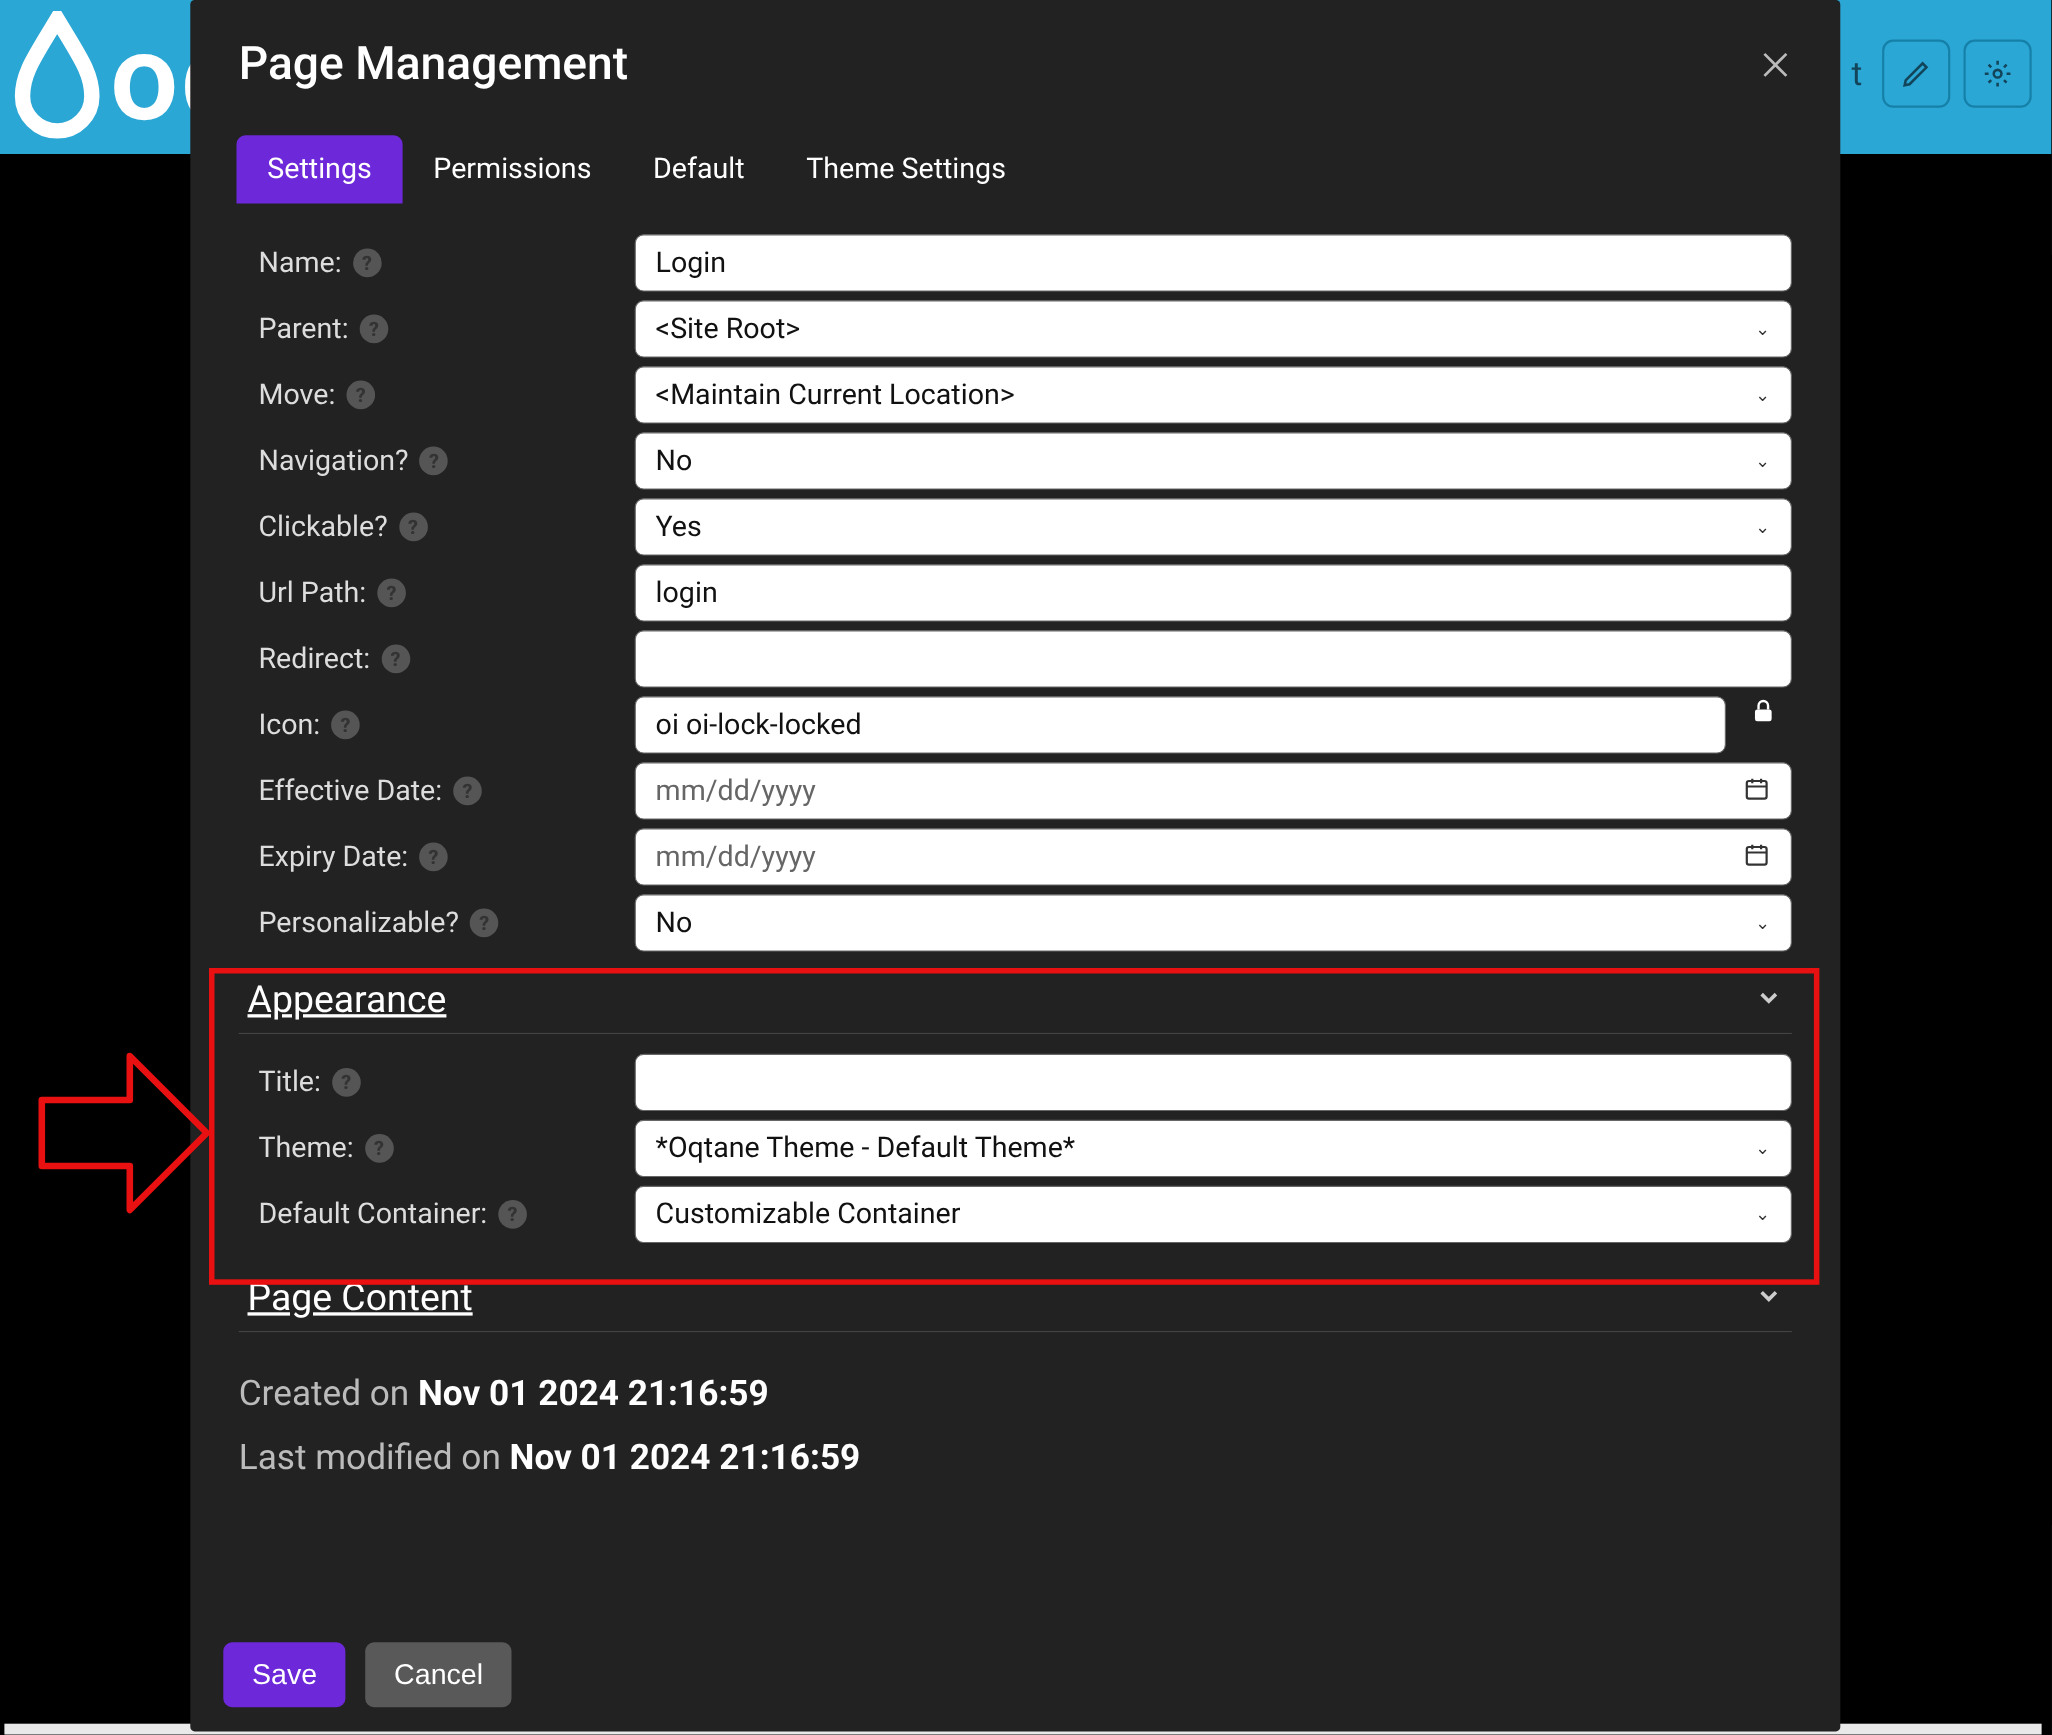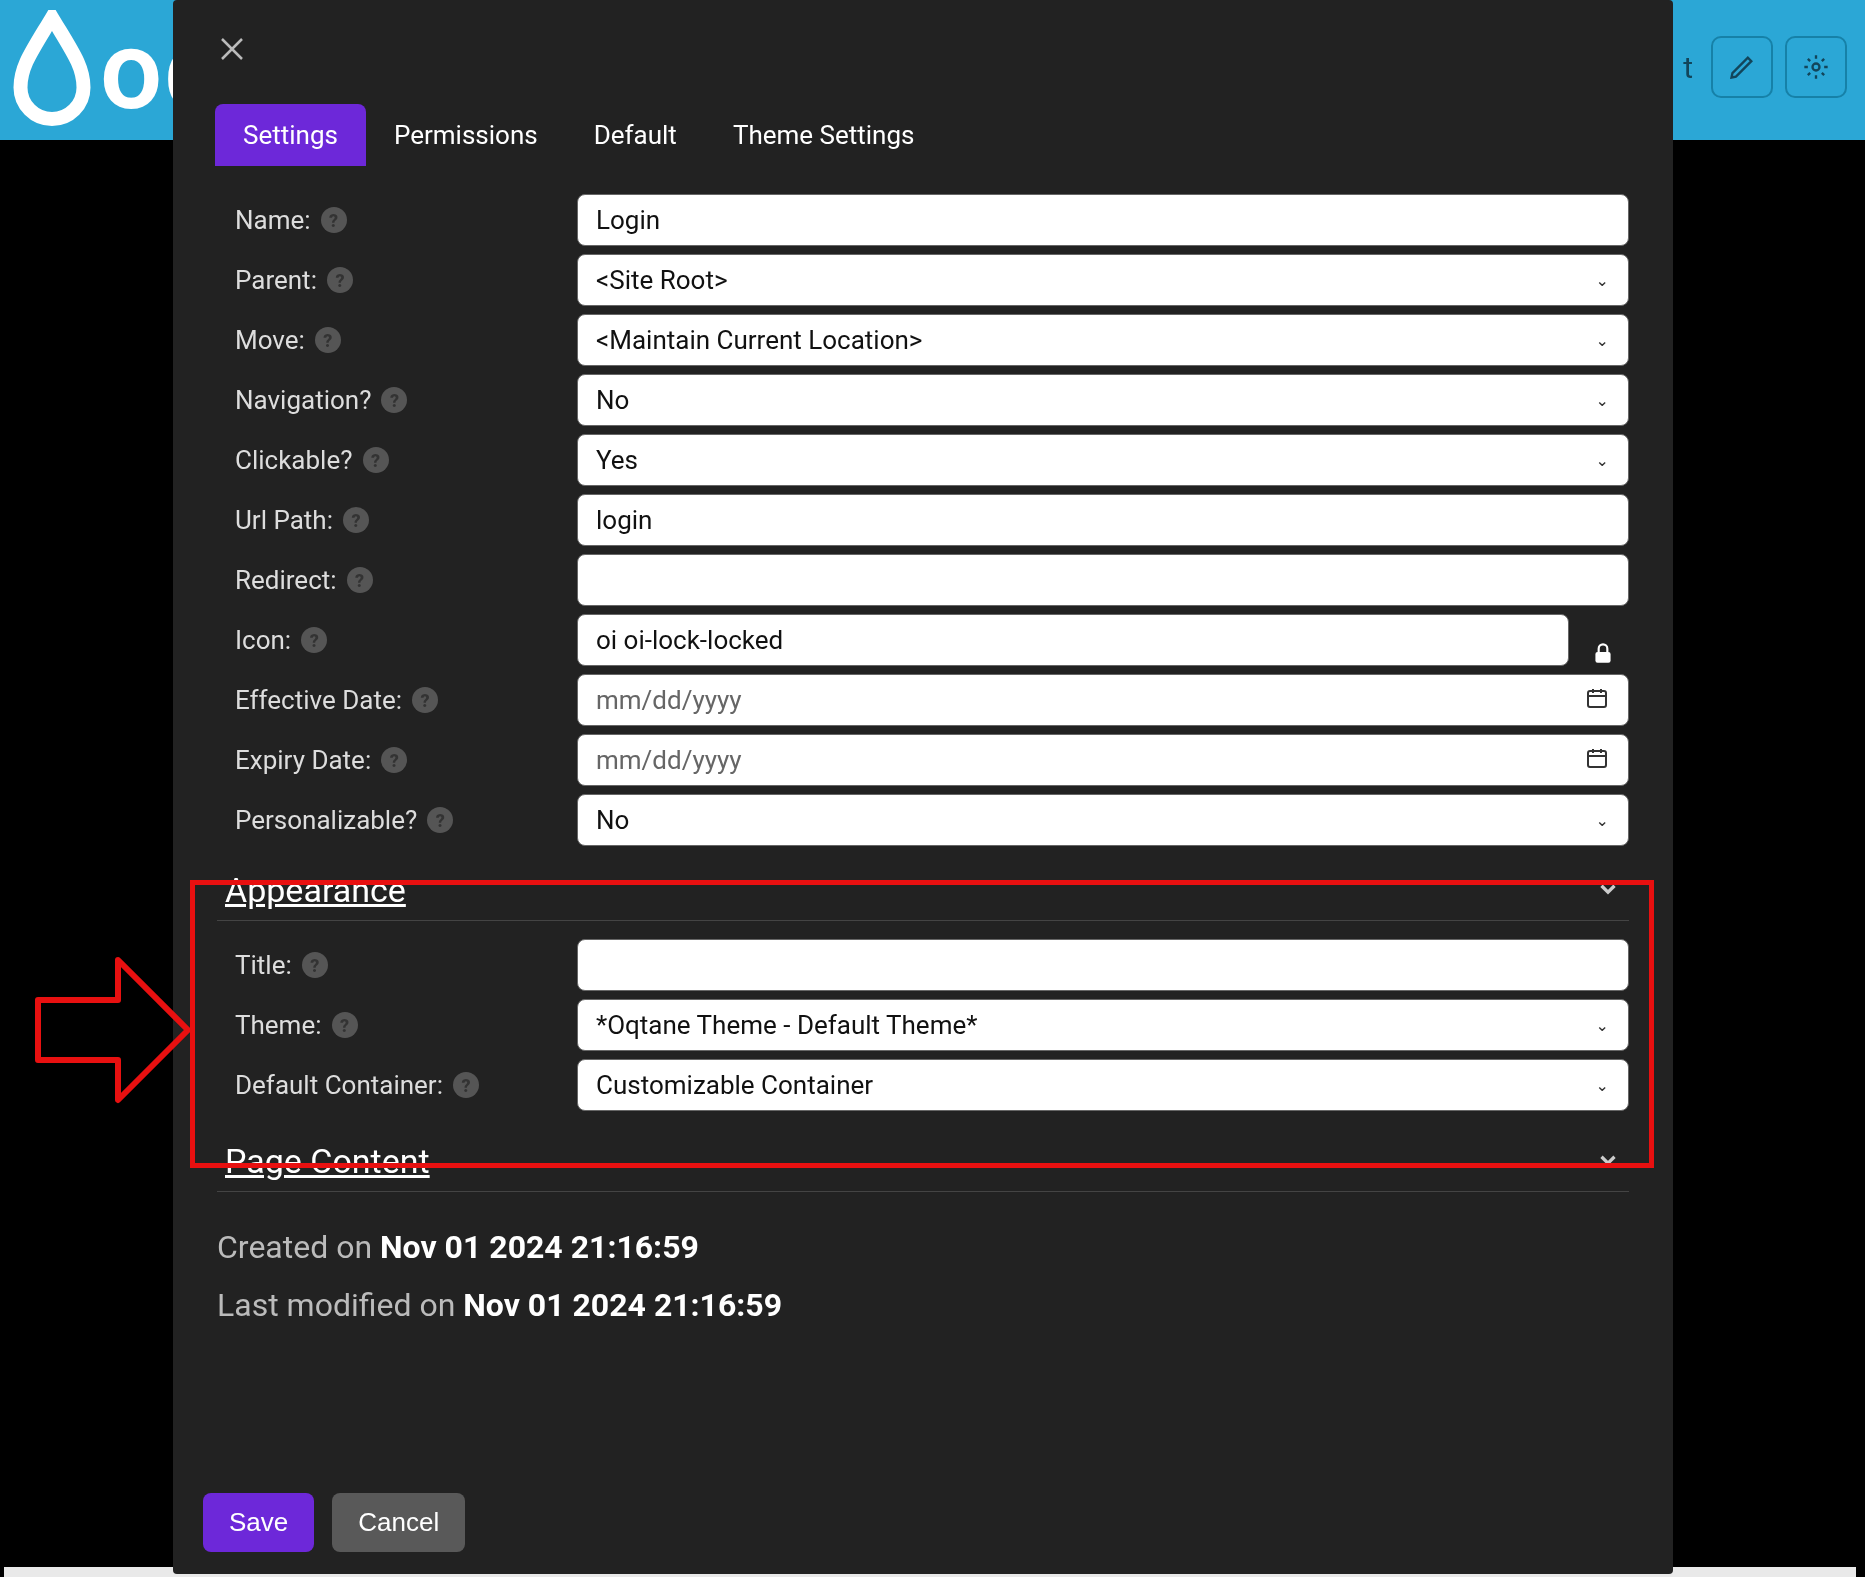--- a/index.html
+++ b/index.html
@@ -159,21 +159,21 @@
     position: absolute;
     right: 20px;
     top: 50%;
     transform: translateY(-50%);
     color: #333;
     pointer-events: none;
   }
   .icon-row {
     display: flex;
     gap: 8px;
-    align-items: flex-end;
+    align-items: flex-start;
   }
   .icon-row .input { flex: 1; }
   .lock-icon {
     width: 52px;
     display:flex; align-items:center; justify-content:center;
     color: #fff;
   }
 
   
   .section-hdr {
@@ -262,20 +262,21 @@
           <path d="M12 2v3M12 19v3M2 12h3M19 12h3M5 5l2 2M17 17l2 2M19 5l-2 2M7 17l-2 2" stroke="#12455a" stroke-width="2"></path>
         </svg>
     </div>
   </div>
 </div>
 
 <div class="bottom-strip"></div>
 
 <div class="modal">
   <div class="modal-header">
+    <div class="modal-title">Page Management</div>
     <div class="close-x">
       <svg width="30" height="30" viewBox="0 0 24 24">
           <path d="M4 4l16 16M20 4L4 20" stroke="#bbb" stroke-width="2"></path>
         </svg>
     </div>
   </div>
 
   <div class="tabs">
     <div class="tab active">Settings</div>
     <div class="tab">Permissions</div>

